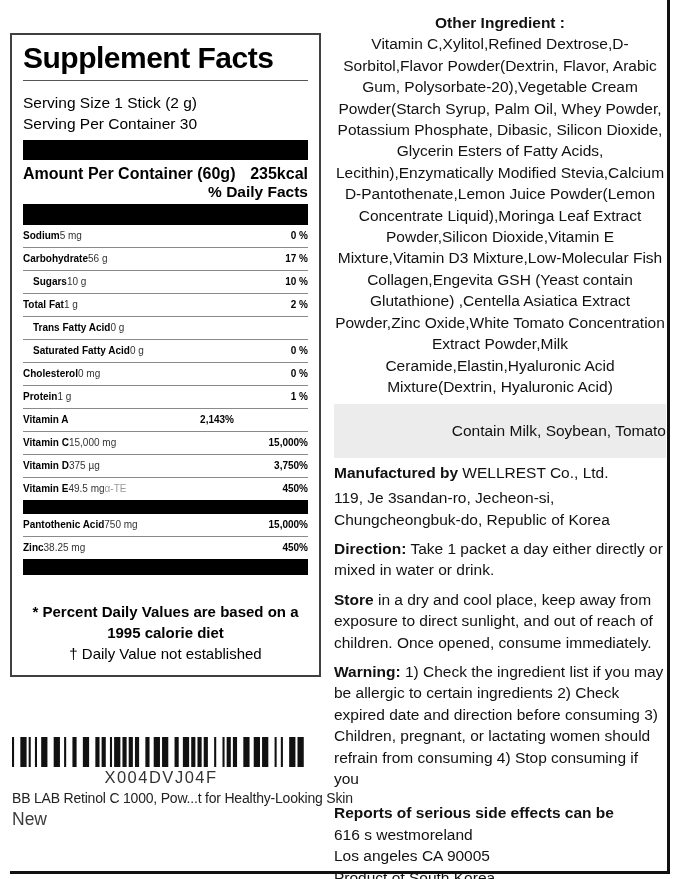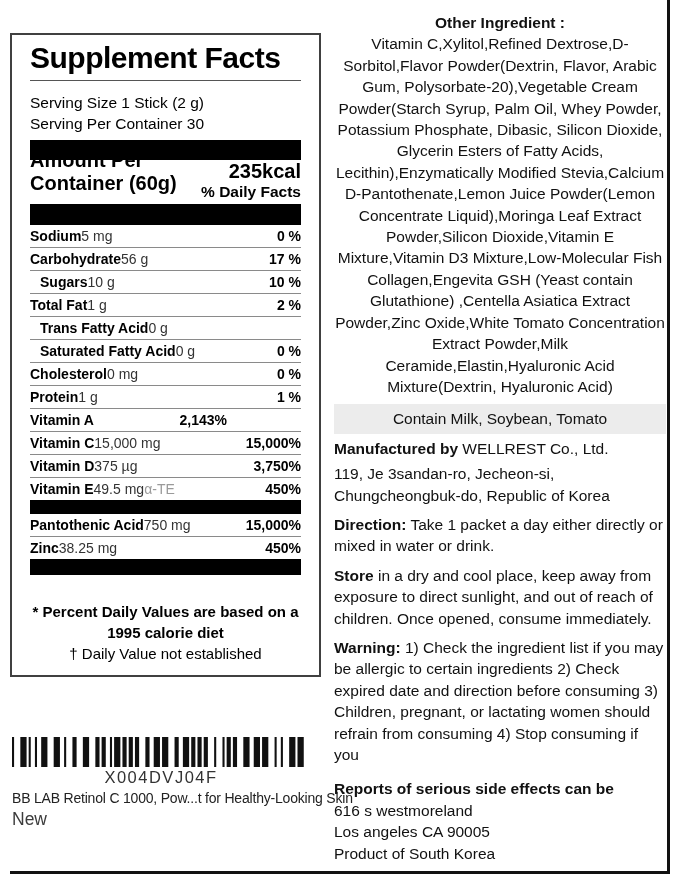--- a/index.html
+++ b/index.html
@@ -4,33 +4,33 @@
 <style>
   html,body{margin:0;padding:0;background:#fff;}
   .page{position:relative;width:676px;height:879px;background:#fff;overflow:hidden;
         font-family:"Liberation Sans",sans-serif;color:#000;}
   
   .edge-right{position:absolute;left:667px;top:0;width:3px;height:874px;background:#111;}
   .edge-bottom{position:absolute;left:10px;top:871px;width:660px;height:3px;background:#111;}
 
   
   .facts-box{position:absolute;left:10px;top:33px;width:311px;height:644px;
-             border:2px solid #404040;box-sizing:border-box;padding:0 18px;background:#fff;}
+             border:2px solid #404040;box-sizing:border-box;padding:0 11px;background:#fff;}
   .f-title{font-size:30px;font-weight:bold;letter-spacing:-0.5px;line-height:1.42;padding-top:2px;white-space:nowrap;}
   .f-hr{border-bottom:1px solid #555;}
   .f-serving{margin-top:11px;font-size:15.5px;line-height:21px;}
   .bar{background:#000;width:100%;}
   .bar1{height:20px;margin-top:6px;}
   .bar2{height:21px;}
   .bar3{height:14px;}
   .bar4{height:16px;}
-  .f-amount{display:flex;justify-content:space-between;font-weight:bold;font-size:20px;height:22px;align-items:center;margin-top:1px;}
+  .f-amount{display:flex;justify-content:space-between;font-weight:bold;font-size:16px;height:22px;align-items:flex-end;margin-top:1px;}
   .f-dv{text-align:right;font-weight:bold;font-size:15.5px;height:21px;}
   .frow{display:grid;grid-template-columns:auto 1fr 74px;align-items:center;height:22px;
-        border-bottom:1px solid #8a8a8a;font-size:14px;box-sizing:content-box;}
+        border-bottom:1px solid #8a8a8a;font-size:10px;box-sizing:content-box;}
   .frow.noline{border-bottom:none;}
   .frow .n{font-weight:bold;white-space:nowrap;}
   .frow.indent .n{padding-left:10px;}
   .frow .a{color:#333;white-space:nowrap;}
   .frow .a .sfx{color:#9a9a9a;}
   .frow .p{text-align:right;font-weight:bold;white-space:nowrap;}
   .f-foot{margin-top:26px;text-align:center;font-size:15px;line-height:21px;}
   .f-foot .b{font-weight:bold;}
 
   
@@ -38,21 +38,21 @@
   .barcode-text{position:absolute;left:12px;top:768px;width:298px;text-align:center;
                 font-size:16.5px;letter-spacing:1.5px;color:#333;}
   .product-title{position:absolute;left:12px;top:790px;font-size:14px;letter-spacing:-0.2px;color:#222;white-space:nowrap;}
   .product-badge{position:absolute;left:12px;top:809px;font-size:17.5px;color:#3c3c3c;}
 
   
   .rightcol{position:absolute;left:334px;top:12px;width:332px;font-size:15.5px;
             line-height:21.4px;color:#111;}
   .rc-heading{font-weight:bold;text-align:center;}
   .rc-ingredients{text-align:center;}
-  .rc-allergen{margin-top:7px;background:#ececec;text-align:center;padding:4px 0;}
+  .rc-allergen{margin-top:7px;background:#ececec;text-align:right;padding:16px 0;}
   .rc-block{margin-top:4px;}
   .rc-gap{margin-top:8px;}
   .rc-reports{margin-top:13px;font-weight:bold;}
   .rc-contact{margin-top:0;}
   b{font-weight:bold;}
 </style>
 </head>
 <body>
 
 <div class="page">

